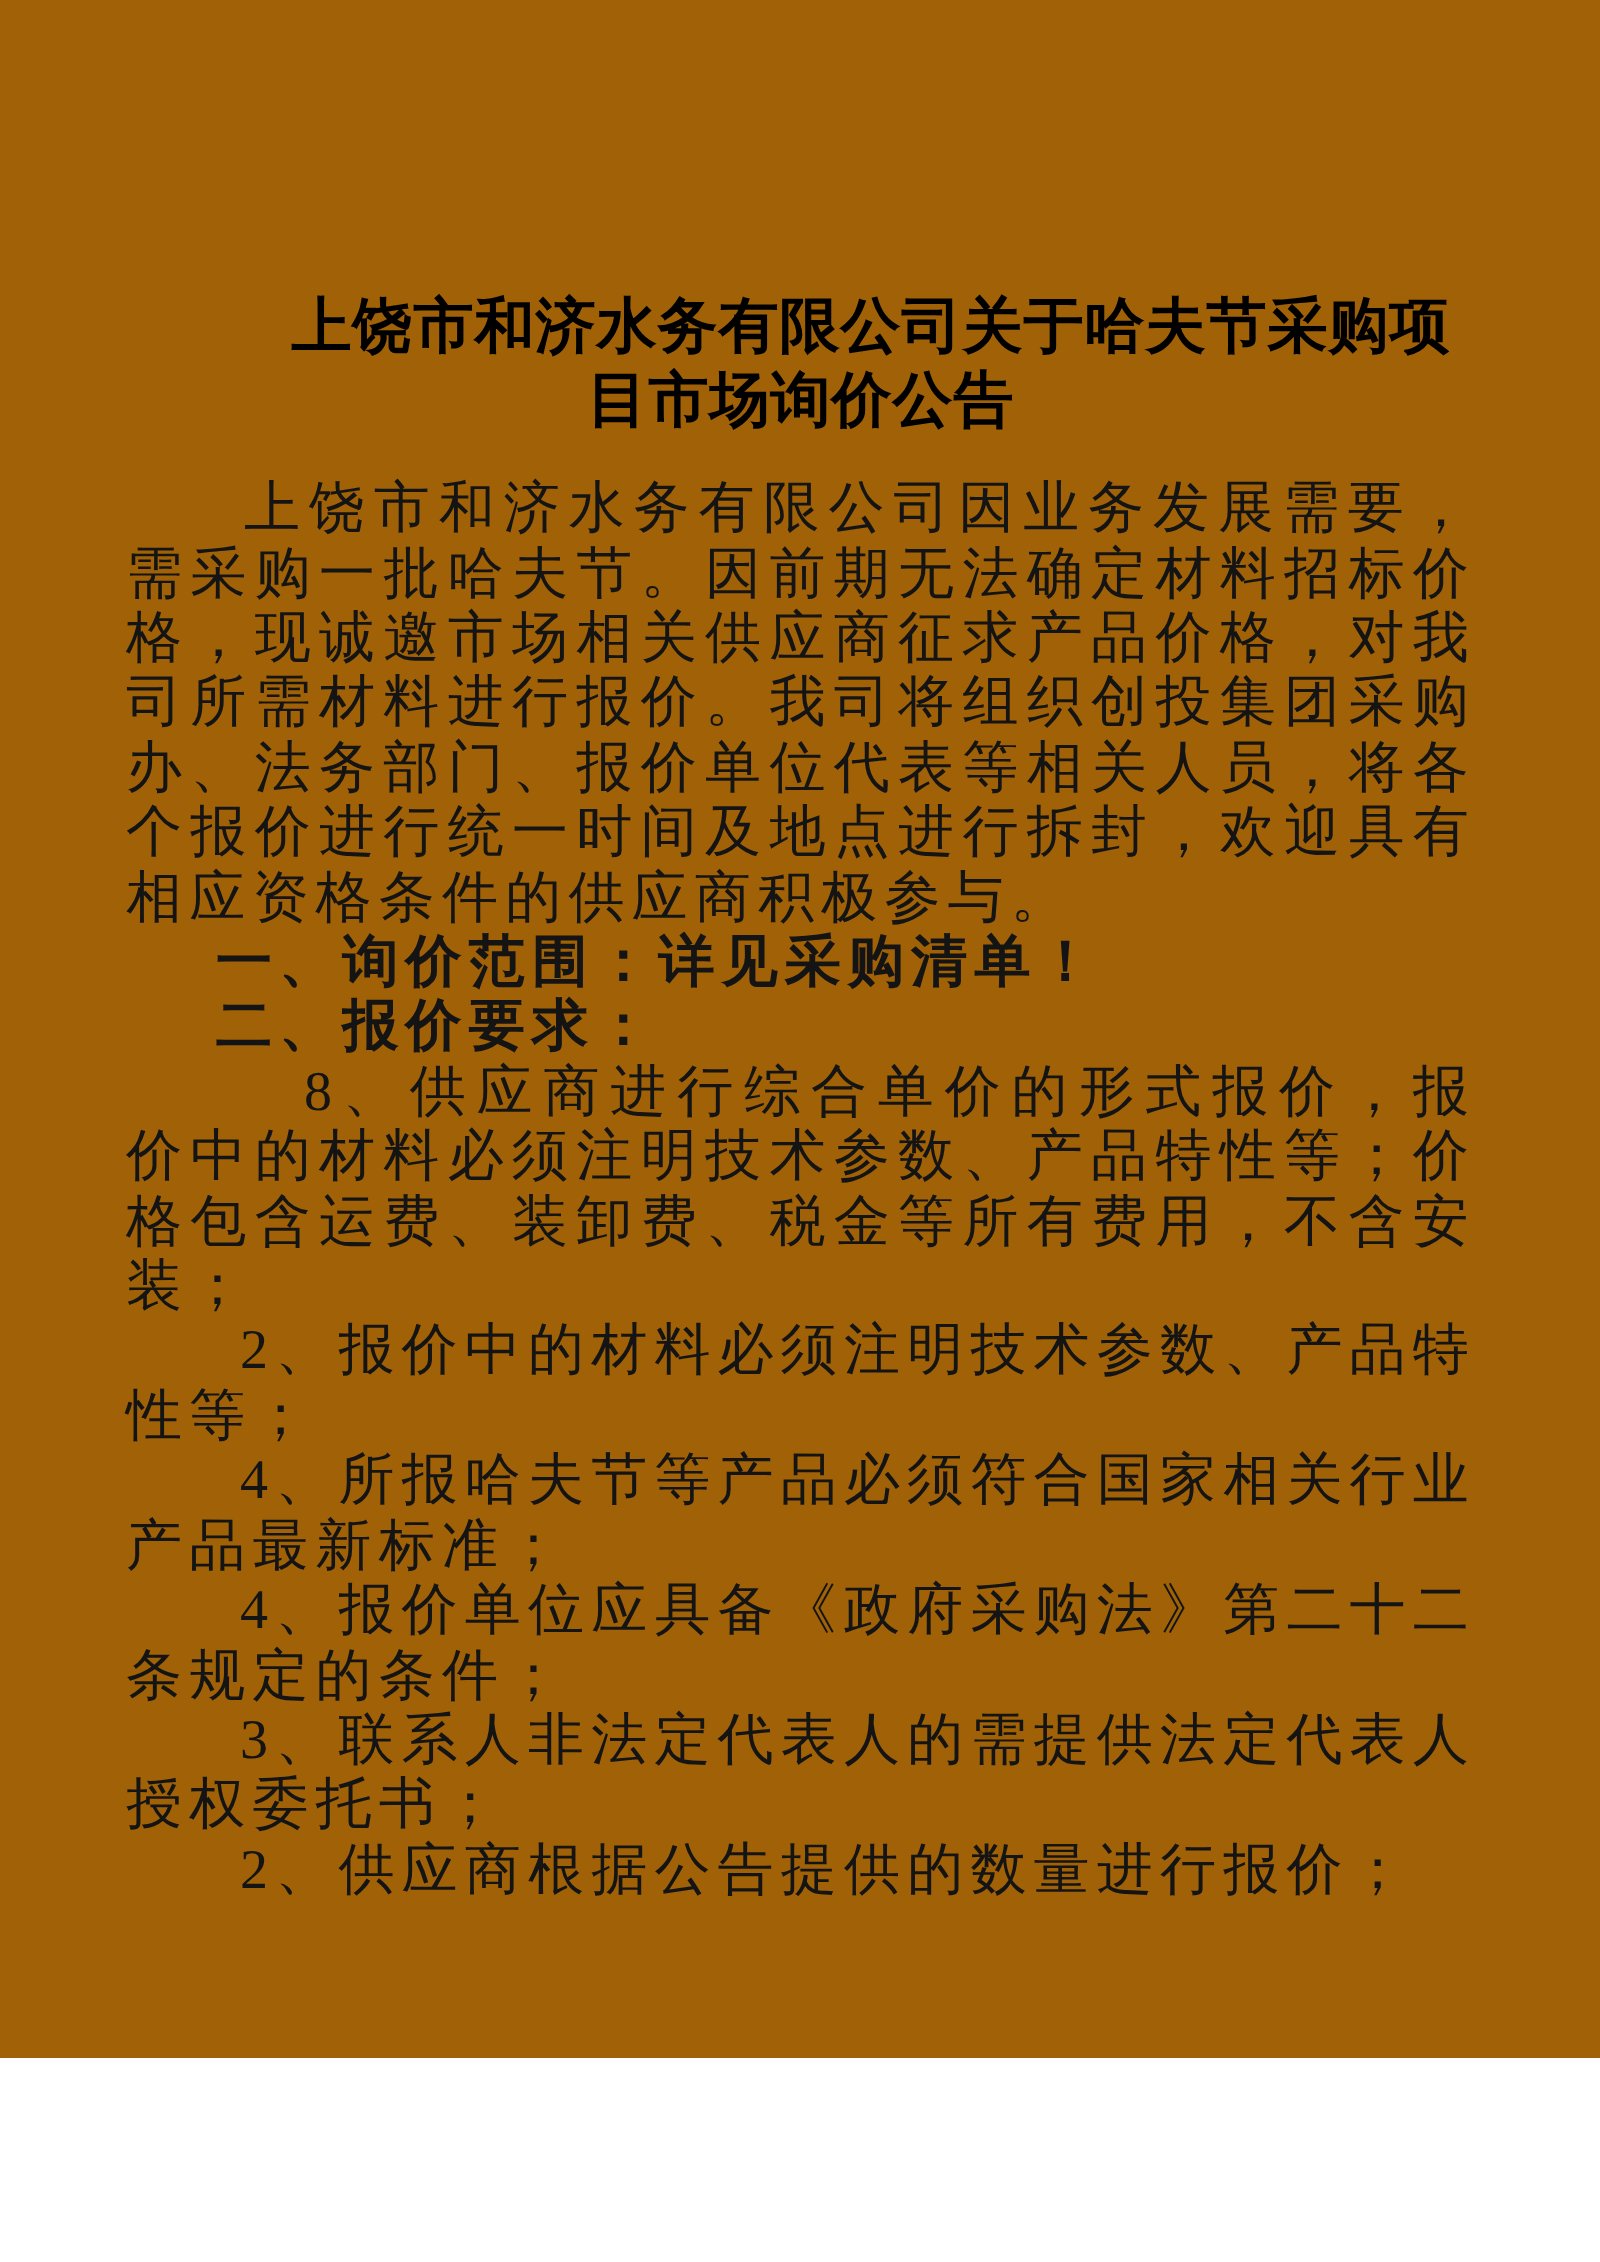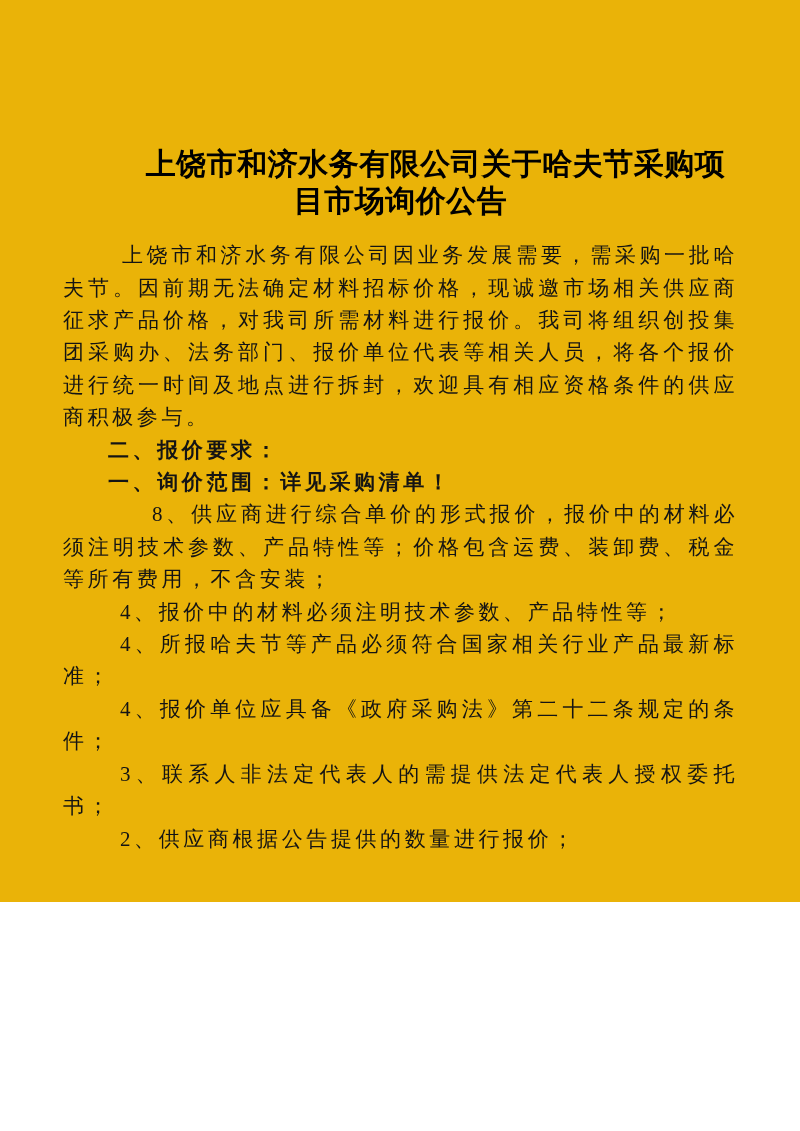--- a/index.html
+++ b/index.html
@@ -9,22 +9,22 @@
   }
   body {
     width: 800px;
     height: 1131px;
     font-family: "Liberation Serif", "DejaVu Serif", serif;
     color: #141414;
   }
   .page {
     position: relative;
     width: 800px;
-    height: 902px;
-    background: #eab308;
+    height: 1029px;
+    background: #a16207;
     overflow: hidden;
   }
   .doc {
     position: absolute;
     left: 63px;
     top: 125px;
     width: 675px;
   }
   .title {
     font-size: 30px;
@@ -37,21 +37,21 @@
   .title-line-1 {
     display: block;
     position: relative;
     left: 35px;
   }
   .title-line-2 {
     display: block;
   }
   .body-text {
     margin-top: 8px;
-    font-size: 21px;
+    font-size: 28px;
     line-height: 32.4px;
     letter-spacing: 3.6px;
     text-align: justify;
     text-justify: inter-character;
     word-break: break-all;
   }
   .body-text p {
     margin: 0;
     padding: 0;
   }
@@ -66,24 +66,24 @@
 <div class="page">
   <div class="doc">
 
     <h1 class="title">
       <span class="title-line-1">上饶市和济水务有限公司关于哈夫节采购项</span>
       <span class="title-line-2">目市场询价公告</span>
     </h1>
 
     <div class="body-text">
       <p class="p-intro">上饶市和济水务有限公司因业务发展需要，需采购一批哈夫节。因前期无法确定材料招标价格，现诚邀市场相关供应商征求产品价格，对我司所需材料进行报价。我司将组织创投集团采购办、法务部门、报价单位代表等相关人员，将各个报价进行统一时间及地点进行拆封，欢迎具有相应资格条件的供应商积极参与。</p>
+      <p class="p-heading">一、询价范围：详见采购清单！</p>
       <p class="p-heading">二、报价要求：</p>
-      <p class="p-heading">一、询价范围：详见采购清单！</p>
       <p class="p-item-first">8、供应商进行综合单价的形式报价，报价中的材料必须注明技术参数、产品特性等；价格包含运费、装卸费、税金等所有费用，不含安装；</p>
-      <p class="p-item">4、报价中的材料必须注明技术参数、产品特性等；</p>
+      <p class="p-item">2、报价中的材料必须注明技术参数、产品特性等；</p>
       <p class="p-item">4、所报哈夫节等产品必须符合国家相关行业产品最新标准；</p>
       <p class="p-item">4、报价单位应具备《政府采购法》第二十二条规定的条件；</p>
       <p class="p-item">3、联系人非法定代表人的需提供法定代表人授权委托书；</p>
       <p class="p-item">2、供应商根据公告提供的数量进行报价；</p>
     </div>
 
   </div>
 </div>
 
 </body></html>

